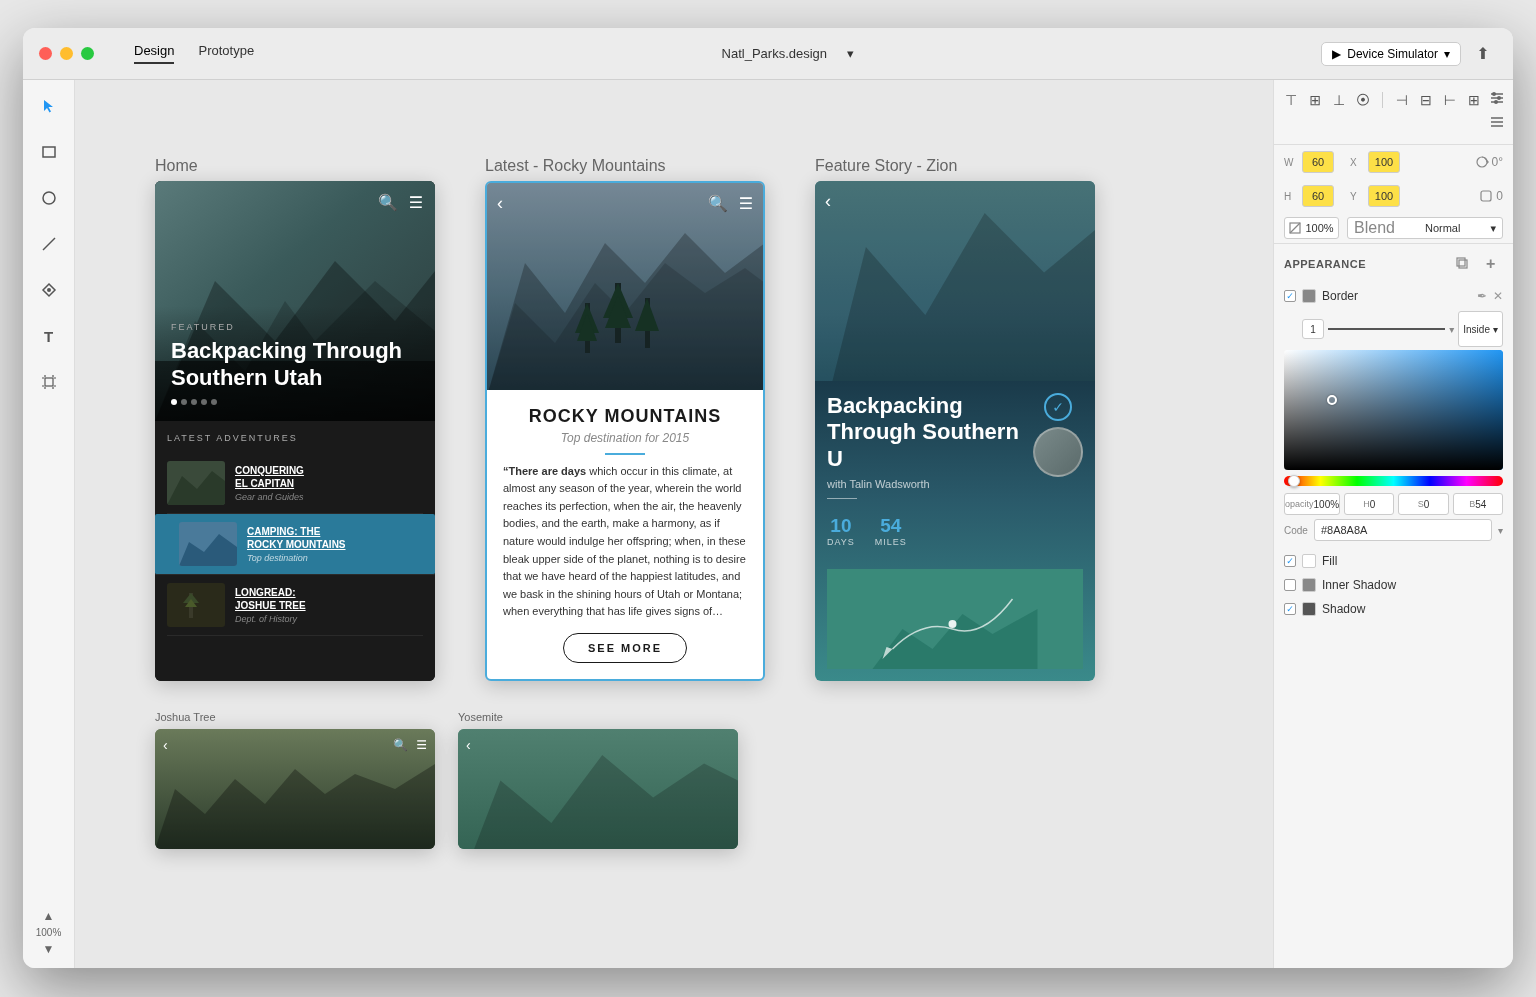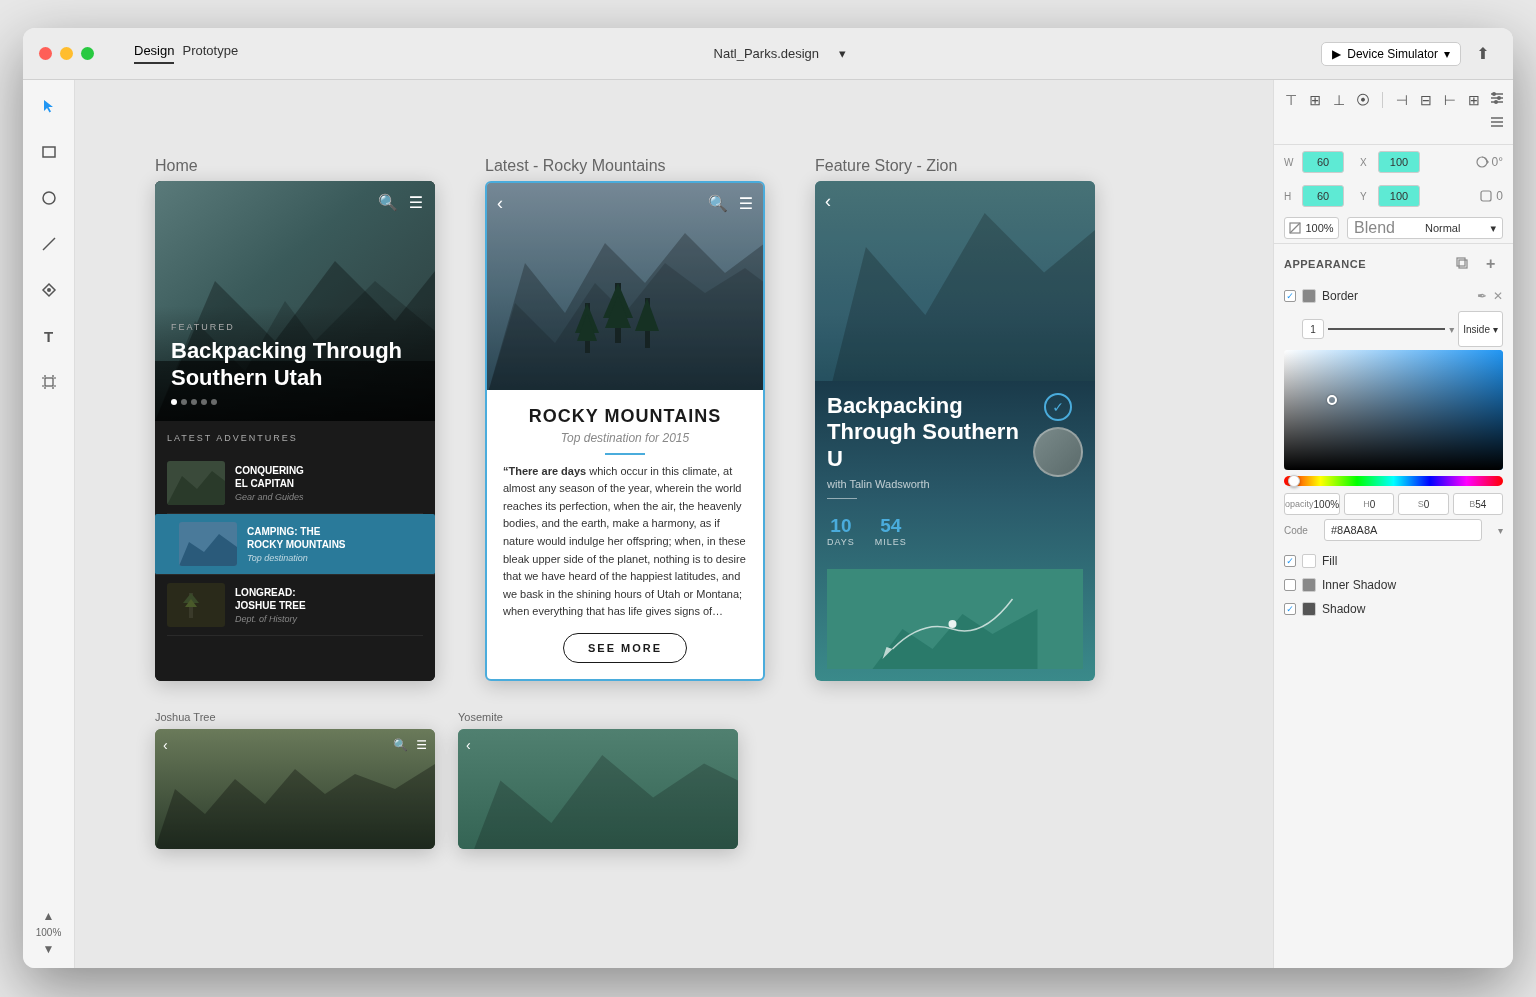--- a/index.html
+++ b/index.html
@@ -39,21 +39,21 @@
     .traffic-light {
       width: 13px;
       height: 13px;
       border-radius: 50%;
     }
     .tl-red { background: #ff5f57; }
     .tl-yellow { background: #ffbd2e; }
     .tl-green { background: #28c940; }
     .title-tabs {
       display: flex;
-      gap: 8px;
+      gap: 24px;
       margin-right: auto;
       margin-left: 20px;
     }
     .title-tab {
       font-size: 13px;
       color: #333;
       cursor: pointer;
       padding-bottom: 4px;
     }
     .title-tab.active {
@@ -166,23 +166,23 @@
       padding: 6px 10px;
       gap: 4px;
       flex-wrap: wrap;
     }
     .prop-label {
       font-size: 10px;
       color: #888;
       width: 14px;
     }
     .prop-input {
-      width: 42px;
+      width: 32px;
       height: 22px;
-      background: #5eead4;
+      background: #fde047;
       border: 1px solid #ccc;
       border-radius: 3px;
       font-size: 11px;
       text-align: center;
       color: #333;
       display: flex;
       align-items: center;
       justify-content: center;
     }
     .prop-spacer { width: 8px; }
@@ -293,21 +293,21 @@
       text-align: center;
       display: flex;
       align-items: center;
       justify-content: center;
       color: #333;
     }
     .code-row {
       display: flex;
       align-items: center;
       margin-top: 4px;
-      gap: 16px;
+      gap: 6px;
     }
     .code-label { font-size: 10px; color: #888; }
     .code-input {
       flex: 1;
       height: 22px;
       background: #fff;
       border: 1px solid #ccc;
       border-radius: 3px;
       font-size: 11px;
       padding: 0 6px;
@@ -474,20 +474,21 @@
       border-radius: 3px;
       overflow: hidden;
       flex-shrink: 0;
     }
     .adventure-info { flex: 1; }
     .adventure-name {
       font-size: 10px;
       font-weight: 700;
       color: #fff;
       line-height: 1.3;
+      text-decoration: underline;
     }
     .adventure-name.selected { color: #fff; }
     .adventure-sub {
       font-size: 9px;
       color: #888;
       font-style: italic;
       margin-top: 2px;
     }
     .adventure-sub.selected { color: rgba(255,255,255,0.7); }
     

